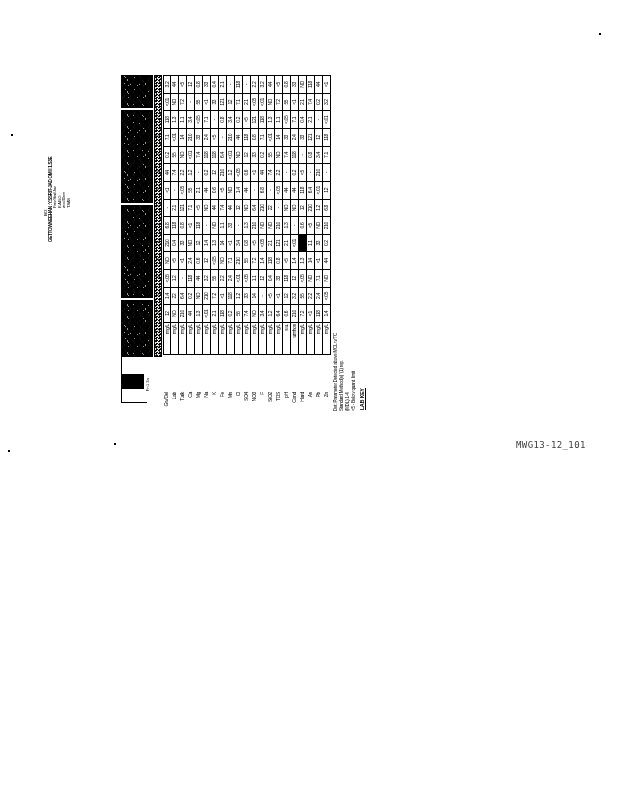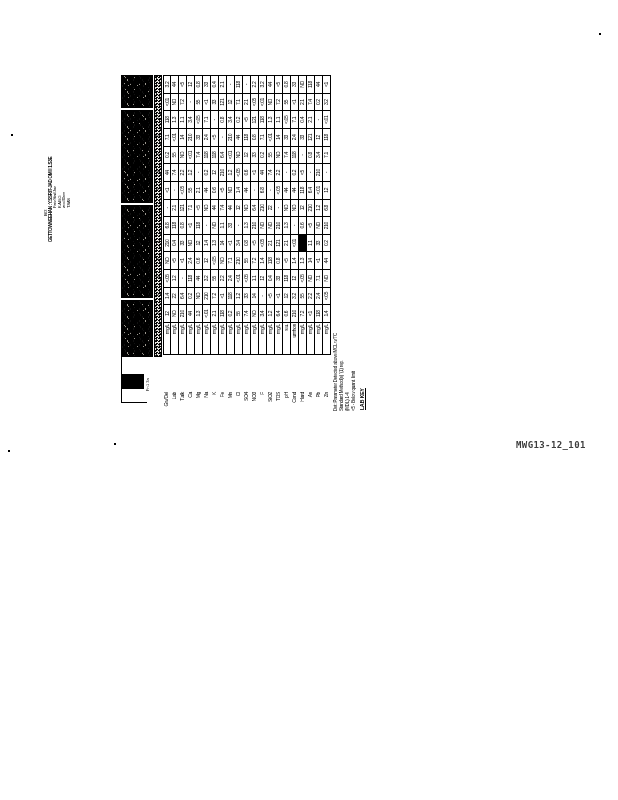--- a/index.html
+++ b/index.html
@@ -43,21 +43,21 @@
   #grid .c{border-right:1px solid #000;border-bottom:1px solid #000;text-align:center;
            letter-spacing:-0.4px;}
   #grid .top{border-top:1px solid #000;}
   #grid .dk{background:#000;color:#000;}
   #foot{position:absolute;left:14px;top:212px;width:100px;font-size:4.5px;line-height:6px;
         letter-spacing:-0.2px;white-space:nowrap;}
   #labkey{position:absolute;left:15px;top:238px;font-size:5px;font-weight:bold;
           text-decoration:underline;}
   
   #figlabel{position:absolute;left:516px;top:440px;font-family:"DejaVu Sans Mono",monospace;
-            font-weight:bold;font-size:9px;color:#3d3d3d;letter-spacing:0.4px;}
+            font-weight:normal;font-size:9px;color:#3d3d3d;letter-spacing:0.4px;}
   .speck{position:absolute;width:2px;height:2px;background:#000;}
 </style>
 </head>
 <body>
 
 <div id="page">
 
   <div id="caption" class="rot">
       <div class="c0">B63</div>
       <div class="c1">GETTOWNEEHAN :Y.SSRIT-JAD OMI I 1.S3E</div>

